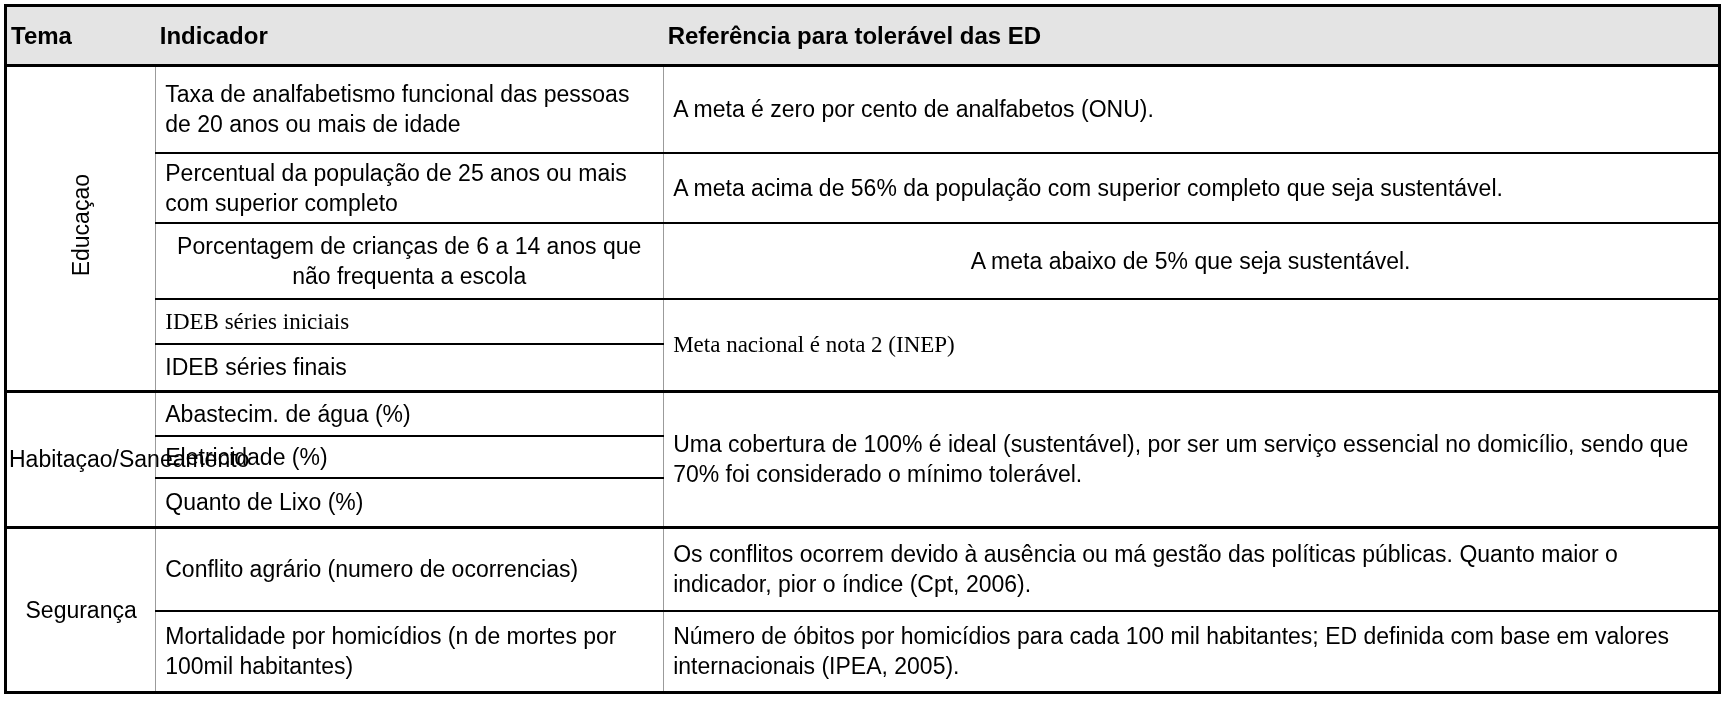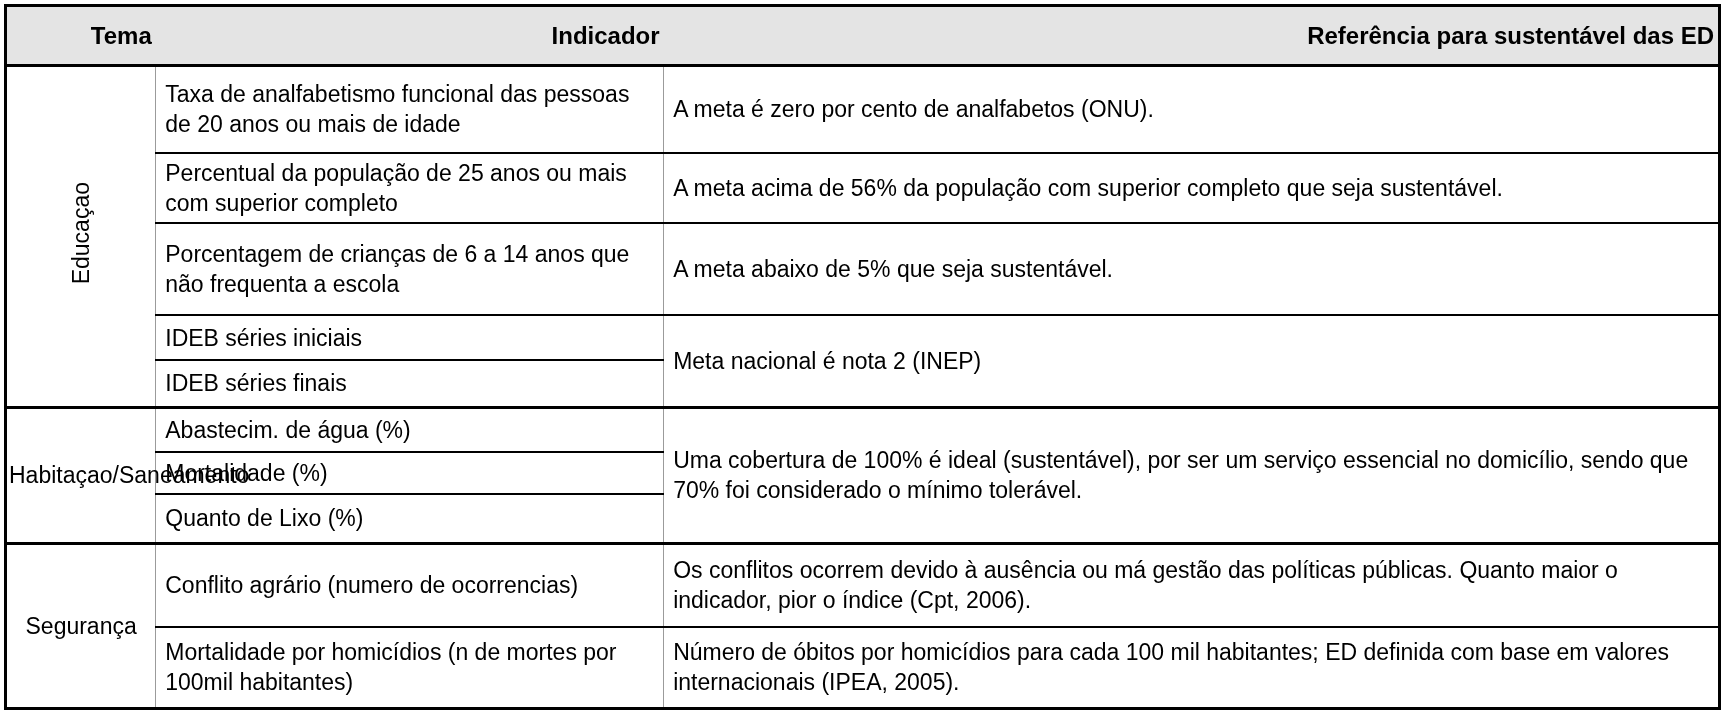--- a/index.html
+++ b/index.html
@@ -25,21 +25,21 @@
     line-height: 1.32;
   }
   col.c-tema { width: 150px; }
   col.c-ind  { width: 507px; }
   col.c-ref  { width: 1054px; }
 
   th {
     background: #e4e4e4;
     font-weight: bold;
     font-size: 24px;
-    text-align: right;
+    text-align: left;
     vertical-align: middle;
     border-bottom: 3px solid #000000;
     padding: 4px;
   }
   td {
     vertical-align: middle;
     padding: 4px 10px 4px 9px;
     border-top: 2px solid #000000;
     background: #ffffff;
   }
@@ -56,22 +56,22 @@
   .tema-vertical {
     display: inline-block;
     writing-mode: vertical-rl;
     transform: rotate(180deg);
     white-space: nowrap;
   }
   
   tr.hrow { height: 60px; }
   tr.r0 { height: 87px; }
   tr.r1 { height: 69px; }
-  tr.r2 { height: 92px; }
-  tr.r3 { height: 45px; }
+  tr.r2 { height: 76px; text-align: center; }
+  tr.r3 { height: 45px; font-family: Liberation Serif, serif; }
   tr.r4 { height: 47px; }
   tr.r5 { height: 45px; }
   tr.r6 { height: 42px; }
   tr.r7 { height: 49px; }
   tr.r8 { height: 84px; }
   tr.r9 { height: 81px; }
 </style>
 </head>
 <body>
 
@@ -80,21 +80,21 @@
     <colgroup>
       <col class="c-tema">
       <col class="c-ind">
       <col class="c-ref">
     </colgroup>
 
     <thead>
       <tr class="hrow">
         <th>Tema</th>
         <th>Indicador</th>
-        <th>Referência para sustentável das ED</th>
+        <th>Referência para tolerável das ED</th>
       </tr>
     </thead>
 
     <tbody>
 
       <tr class="r0 section-start">
         <td class="tema" rowspan="5">
           <span class="tema-vertical">Educaçao</span>
         </td>
         <td class="ind">Taxa de analfabetismo funcional das pessoas de 20 anos ou mais de idade</td>
@@ -117,21 +117,21 @@
       </tr>
 
       <tr class="r5 section-start">
         <td class="tema" rowspan="3">
           <span>Habitaçao/Saneamento</span>
         </td>
         <td class="ind">Abastecim. de água (%)</td>
         <td class="ref" rowspan="3">Uma cobertura de 100% é ideal (sustentável), por ser um serviço essencial no domicílio, sendo que 70% foi considerado o mínimo tolerável.</td>
       </tr>
       <tr class="r6">
-        <td class="ind">Mortalidade (%)</td>
+        <td class="ind">Eletricidade (%)</td>
       </tr>
       <tr class="r7">
         <td class="ind">Quanto de Lixo (%)</td>
       </tr>
 
       <tr class="r8 section-start">
         <td class="tema" rowspan="2">
           <span>Segurança</span>
         </td>
         <td class="ind">Conflito agrário (numero de ocorrencias)</td>

